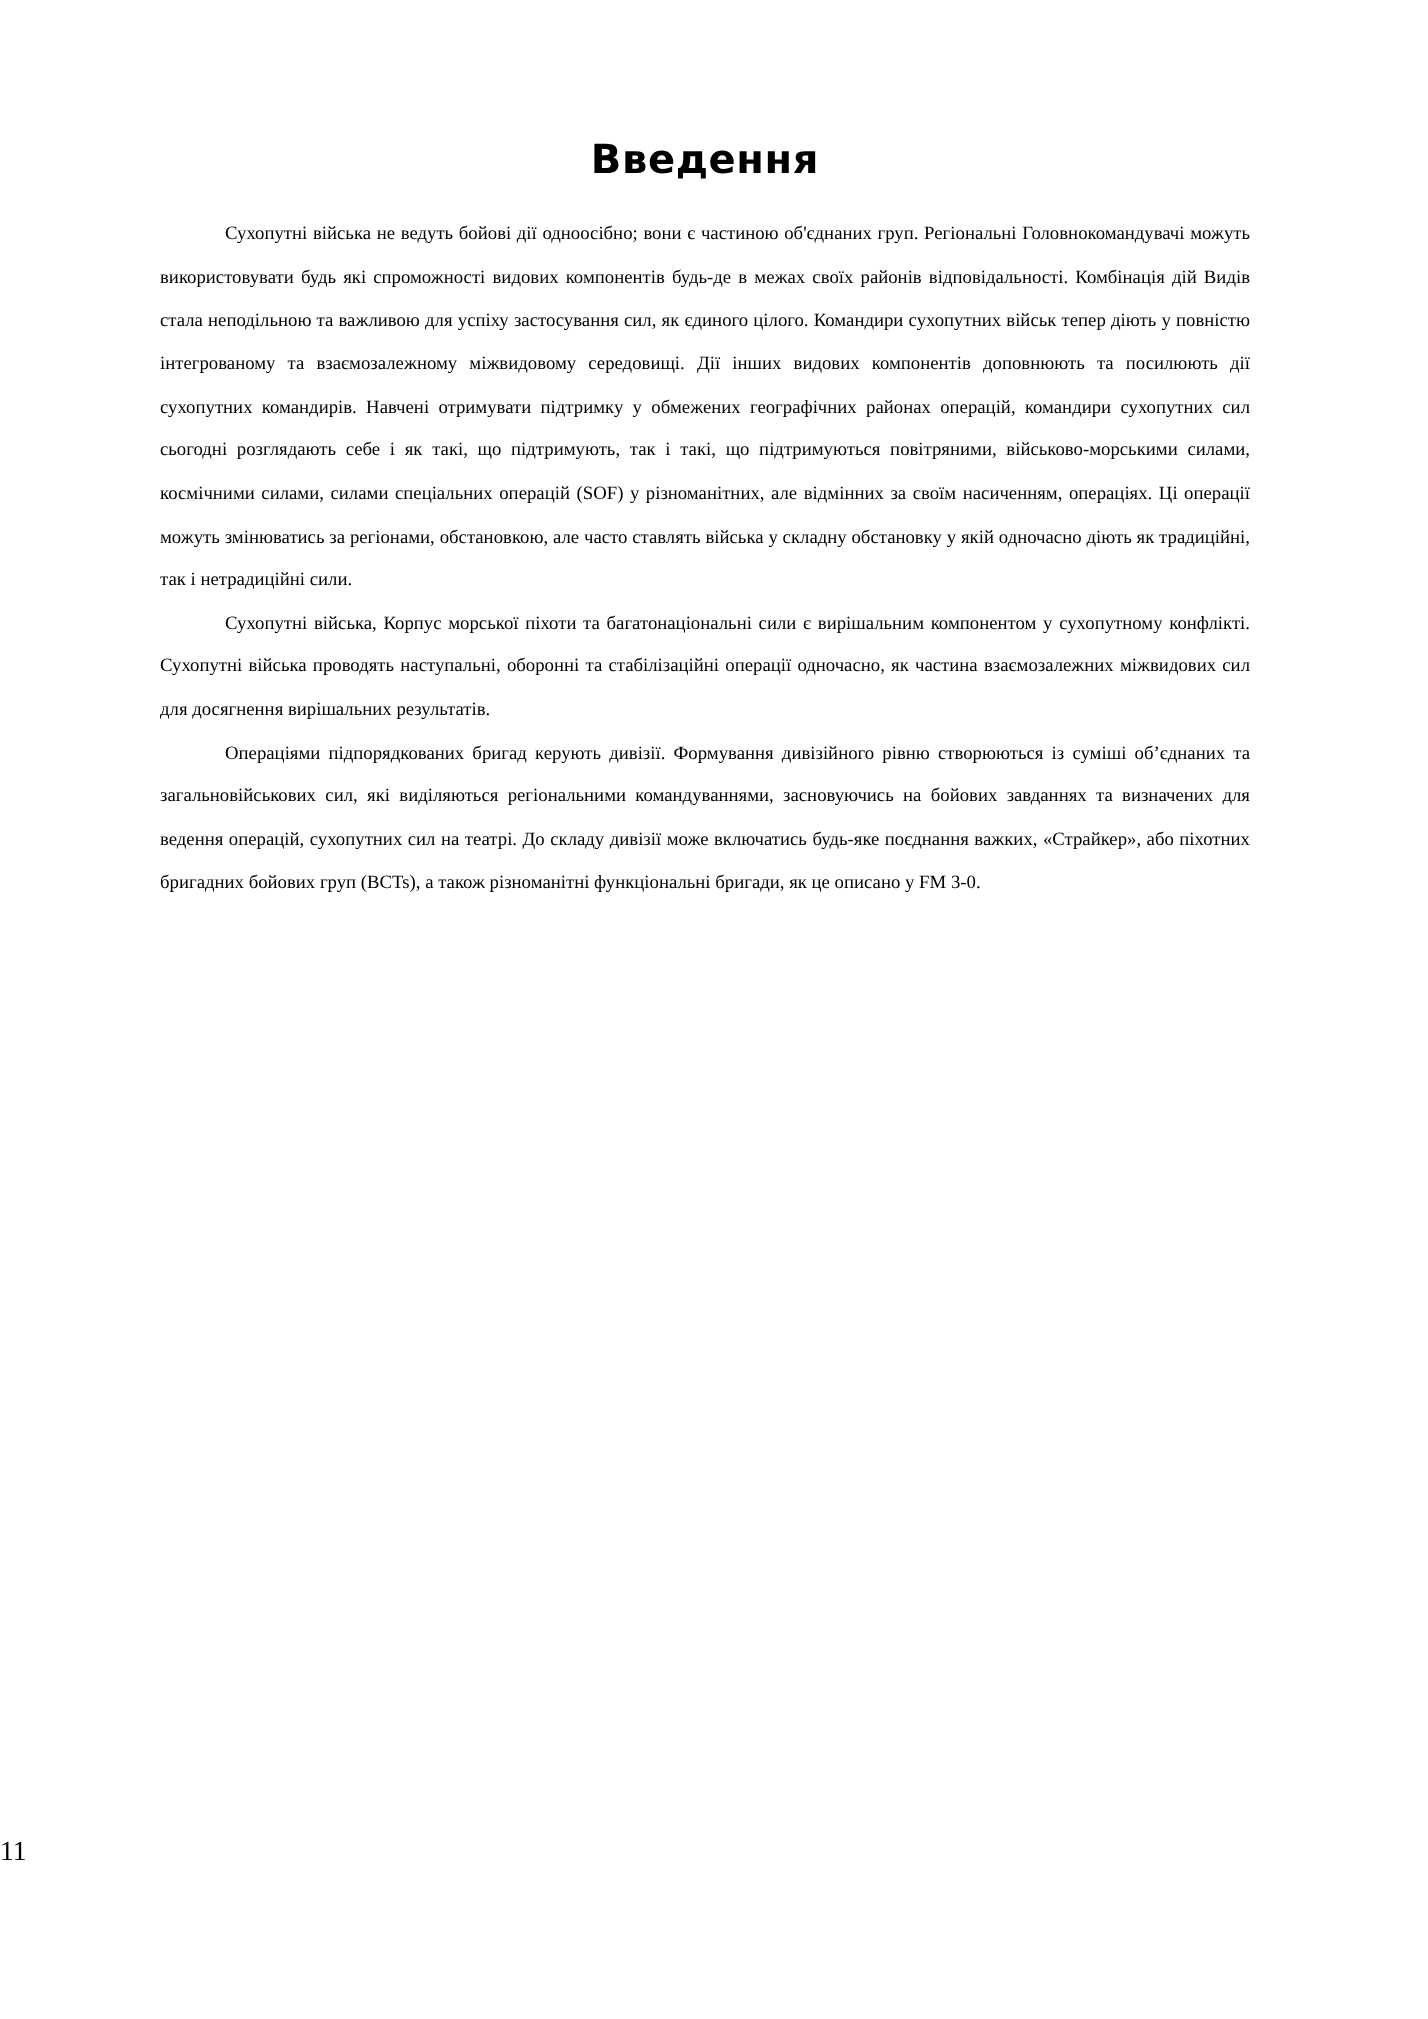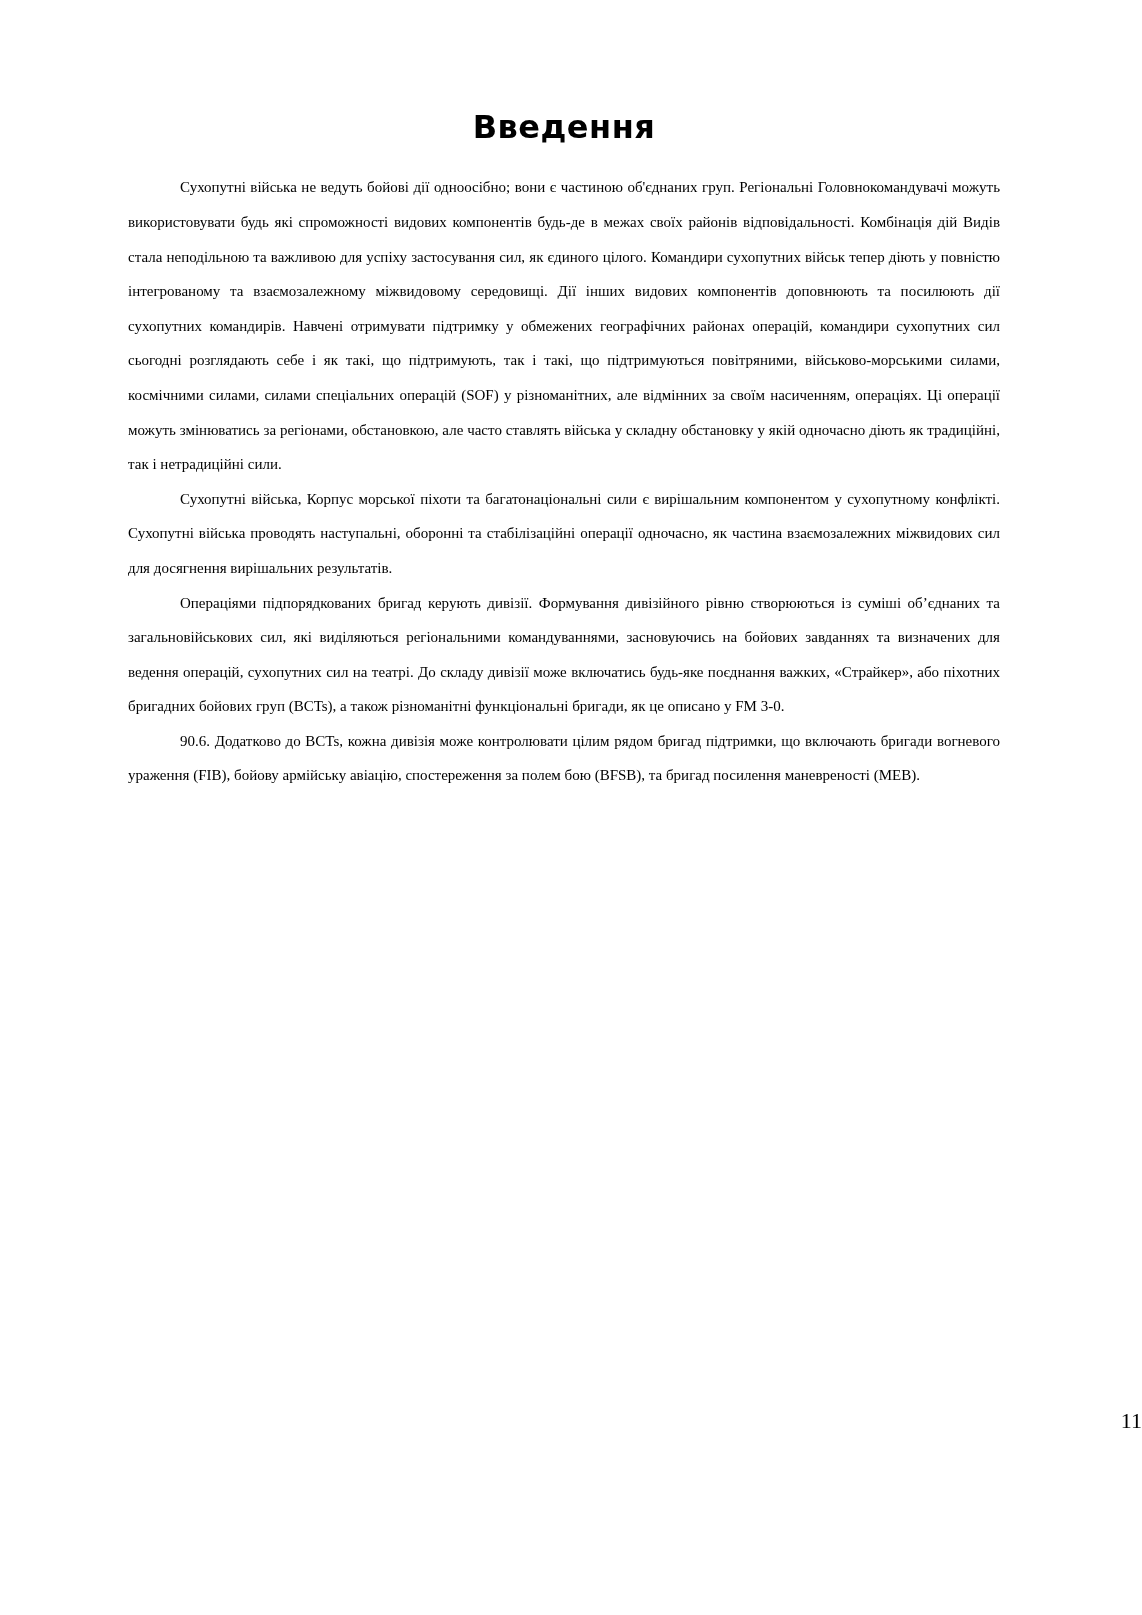--- a/index.html
+++ b/index.html
@@ -49,39 +49,38 @@
     hyphens: none;
     -webkit-hyphens: none;
   }
   p.para:last-child {
     margin-bottom: 0;
   }
   .page-number {
     position: absolute;
     left: 0;
     right: 0;
-    top: 1408px;
-    text-align: right;
+    top: 1468px;
+    text-align: left;
     font-size: 22px;
     line-height: 26px;
   }
 </style>
 </head>
 <body>
 
 <div class="page">
 
   <div class="content">
 
     <h1 class="doc-title">Введення</h1>
 
     <div class="body-block">
       <p class="para">Сухопутні війська не ведуть бойові дії одноосібно; вони є частиною об'єднаних груп. Регіональні Головнокомандувачі можуть використовувати будь які спроможності видових компонентів будь-де в межах своїх районів відповідальності. Комбінація дій Видів стала неподільною та важливою для успіху застосування сил, як єдиного цілого. Командири сухопутних військ тепер діють у повністю інтегрованому та взаємозалежному міжвидовому середовищі. Дії інших видових компонентів доповнюють та посилюють дії сухопутних командирів. Навчені отримувати підтримку у обмежених географічних районах операцій, командири сухопутних сил сьогодні розглядають себе і як такі, що підтримують, так і такі, що підтримуються повітряними, військово-морськими силами, космічними силами, силами спеціальних операцій (SOF) у різноманітних, але відмінних за своїм насиченням, операціях. Ці операції можуть змінюватись за регіонами, обстановкою, але часто ставлять війська у складну обстановку у якій одночасно діють як традиційні, так і нетрадиційні сили.</p>
       <p class="para">Сухопутні війська, Корпус морської піхоти та багатонаціональні сили є вирішальним компонентом у сухопутному конфлікті. Сухопутні війська проводять наступальні, оборонні та стабілізаційні операції одночасно, як частина взаємозалежних міжвидових сил для досягнення вирішальних результатів.</p>
       <p class="para">Операціями підпорядкованих бригад керують дивізії. Формування дивізійного рівню створюються із суміші об’єднаних та загальновійськових сил, які виділяються регіональними командуваннями, засновуючись на бойових завданнях та визначених для ведення операцій, сухопутних сил на театрі. До складу дивізії може включатись будь-яке поєднання важких, «Страйкер», або піхотних бригадних бойових груп (BCTs), а також різноманітні функціональні бригади, як це описано у FM 3-0.</p>
-      <p class="para">90.6. Додатково до BCTs, кожна дивізія може контролювати цілим рядом бригад підтримки, що включають бригади вогневого ураження (FIB), бойову армійську авіацію, спостереження за полем бою (BFSB), та бригад посилення маневреності (MEB).</p>
     </div>
 
   </div>
 
   <div class="page-number">11</div>
 
 </div>
 
 </body></html>

